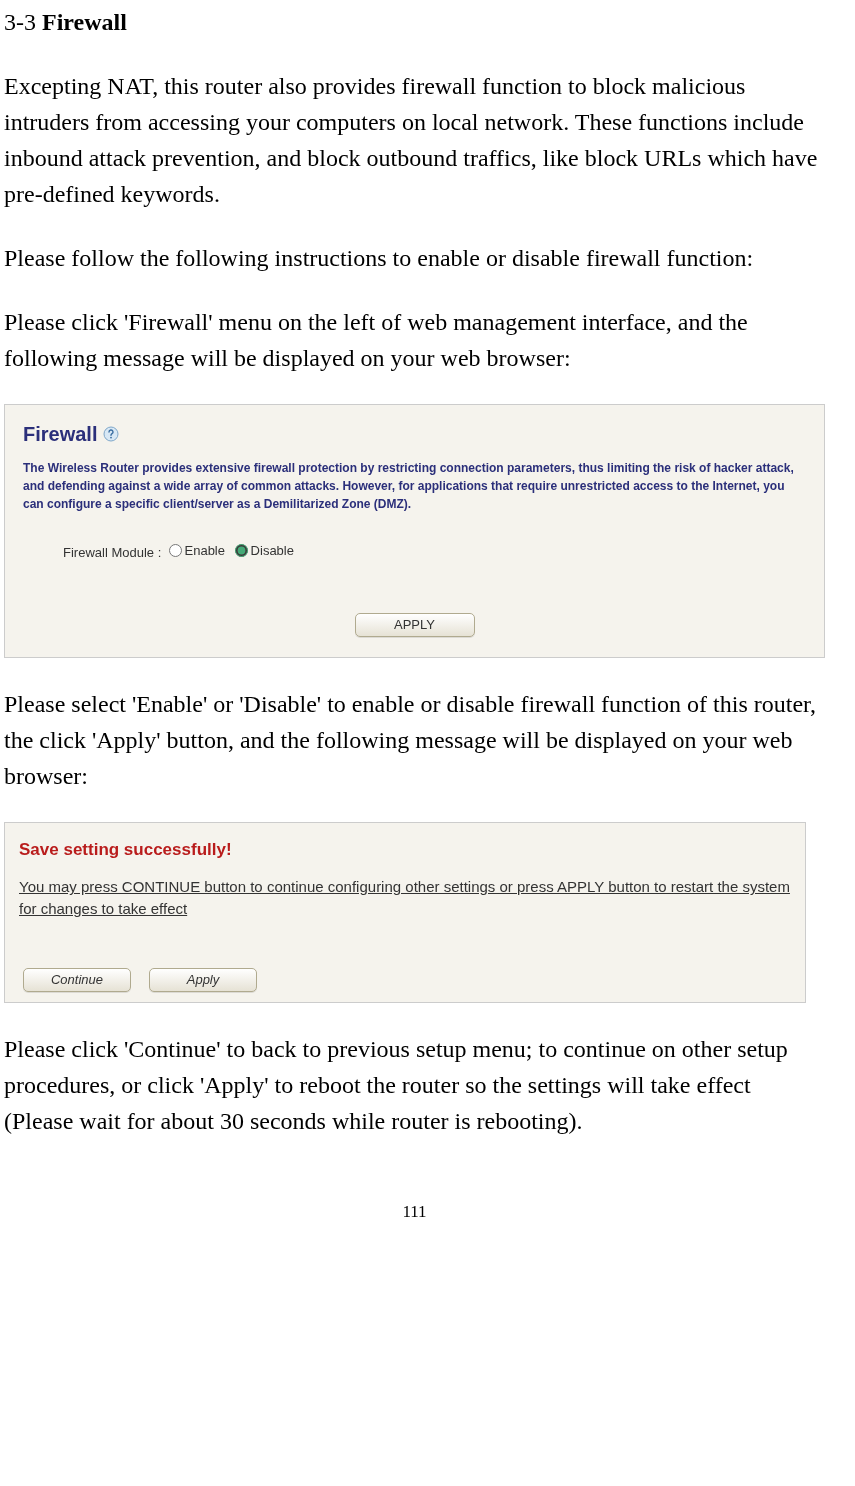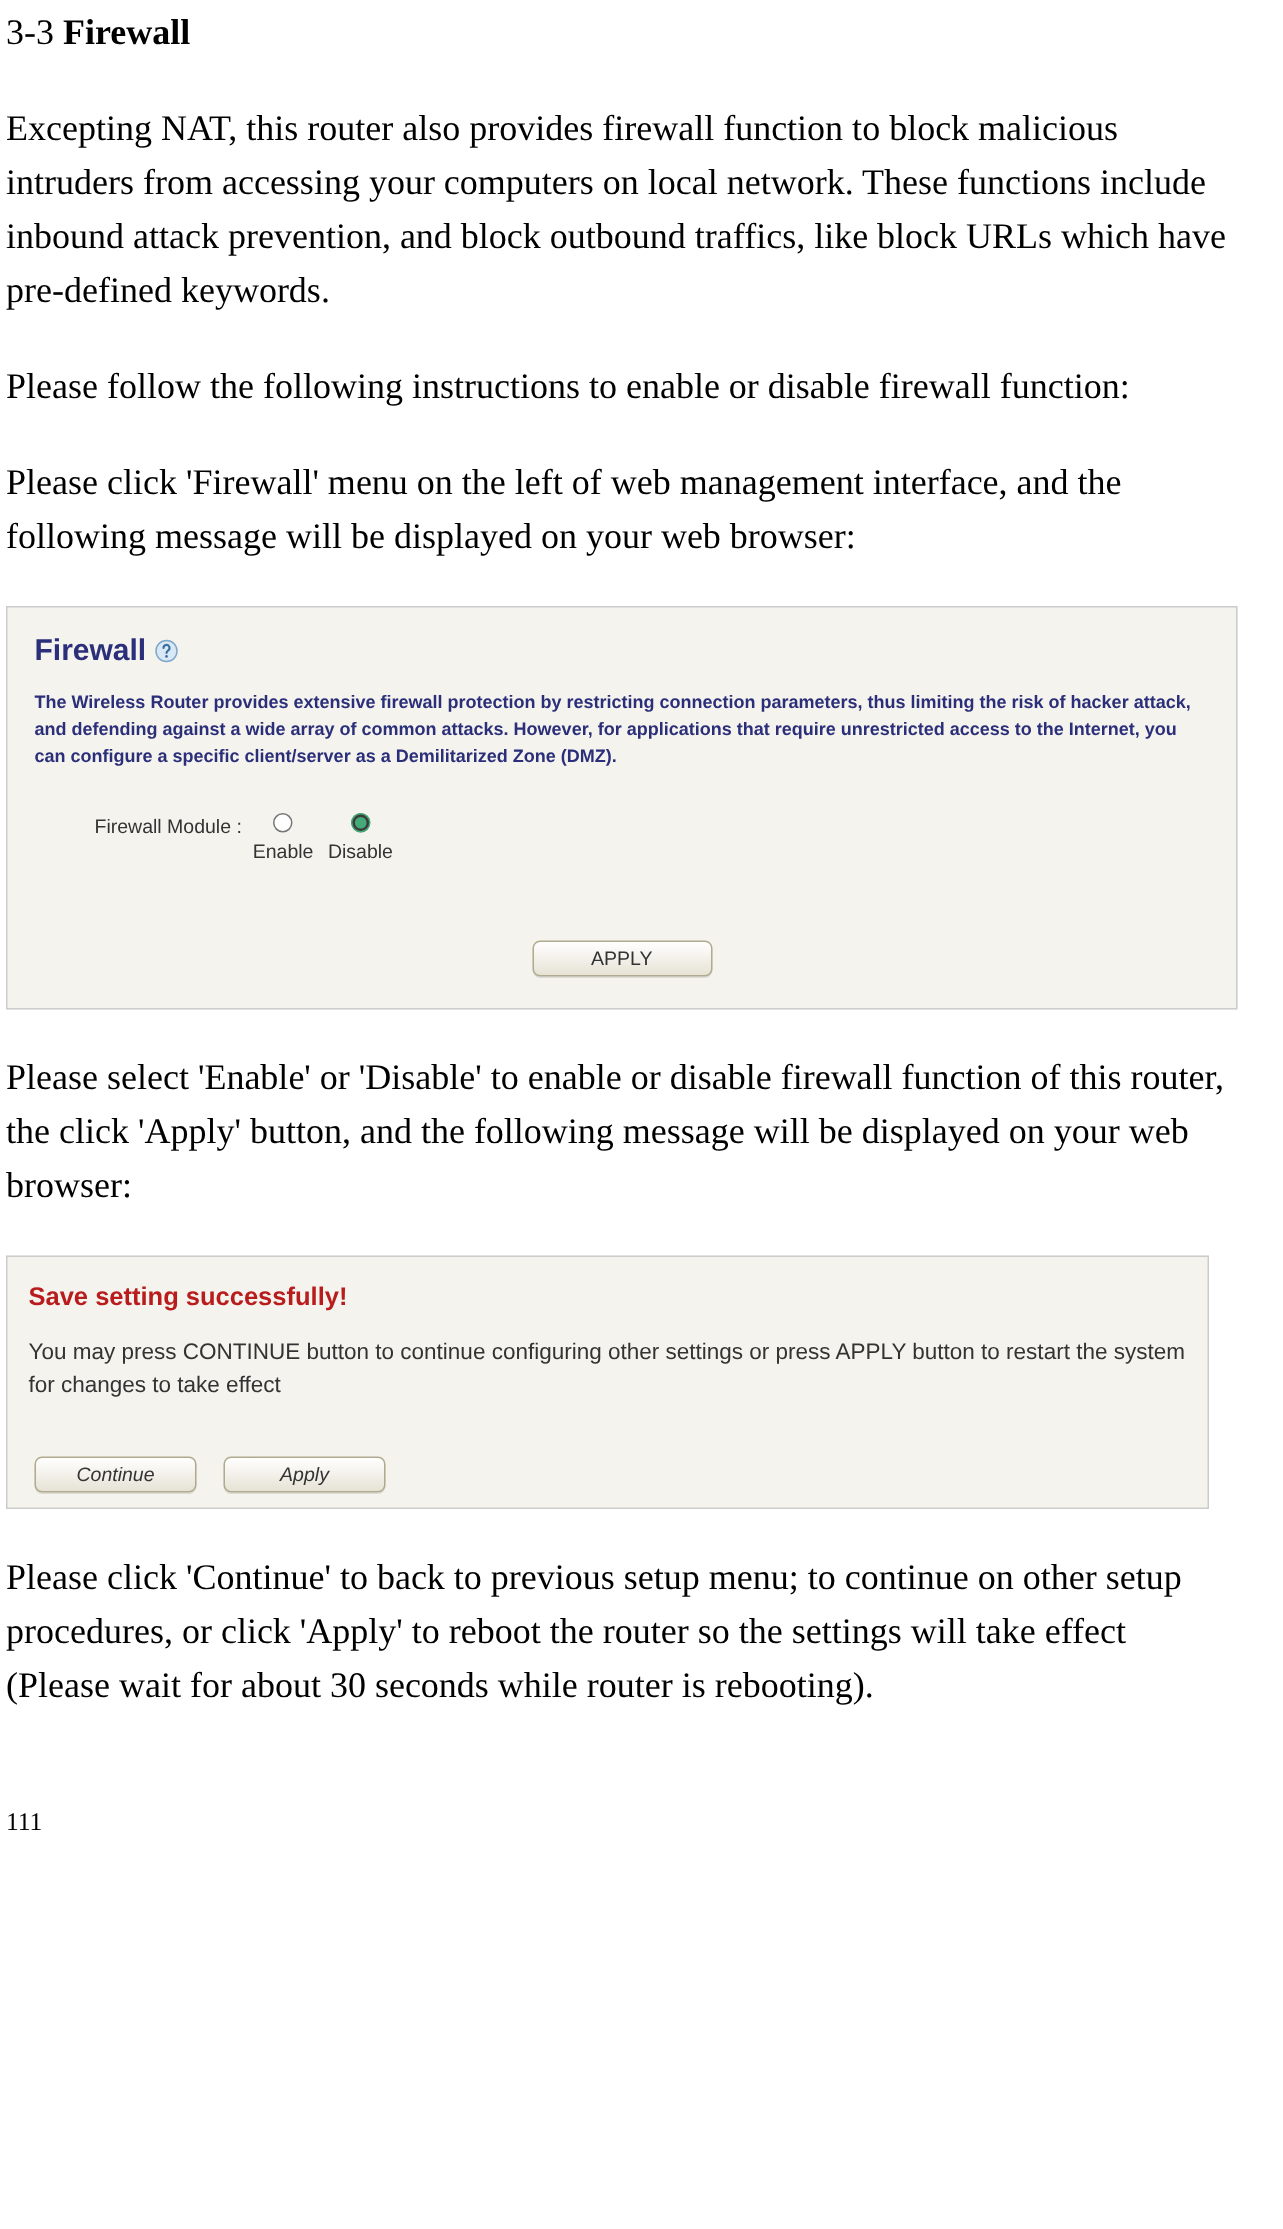--- a/index.html
+++ b/index.html
@@ -45,49 +45,51 @@
   .panel2-title {
     font-size: 17px;
     font-weight: bold;
     color: #b91c1c;
     margin-bottom: 14px;
   }
   .panel2-desc {
     font-size: 15px;
     color: #333;
     line-height: 1.45;
-    margin-bottom: 36px;
+    margin-bottom: 48px;
+    text-decoration: underline;
   }
   .form-row {
     font-size: 13px;
     color: #333;
     padding-left: 40px;
     margin-bottom: 40px;
   }
-  .form-row label { display: inline-flex; align-items: center; gap: 3px; margin-right: 6px; flex-direction: column; }
+  .form-row label { display: inline-flex; align-items: center; gap: 3px; margin-right: 6px; }
   .form-row input[type=radio] { accent-color: #4a7; margin:0; width:13px; height:13px; }
   .btn {
     display: inline-block;
     min-width: 120px;
     height: 24px;
     line-height: 22px;
     text-align: center;
     font-size: 13px;
     color: #333;
     background: linear-gradient(#fff, #e6e2d5);
     border: 1px solid #b0aa8f;
     border-radius: 5px;
     box-shadow: 0 1px 0 rgba(0,0,0,.1);
     cursor: pointer;
     box-sizing: border-box;
   }
   .btn-small { min-width: 108px; }
   .btn-row { text-align: center; }
   .btn-row-left { display: flex; gap: 18px; padding-left: 4px; font-style: italic; }
   .page-num {
+    text-align: center;
     font-size: 17px;
     margin-top: 60px;
   }
   .help-icon svg { display:block; }
 </style>
 </head>
 <body>
 
 <div class="heading">
   <span class="num">3-3 </span><span class="title">Firewall</span>

